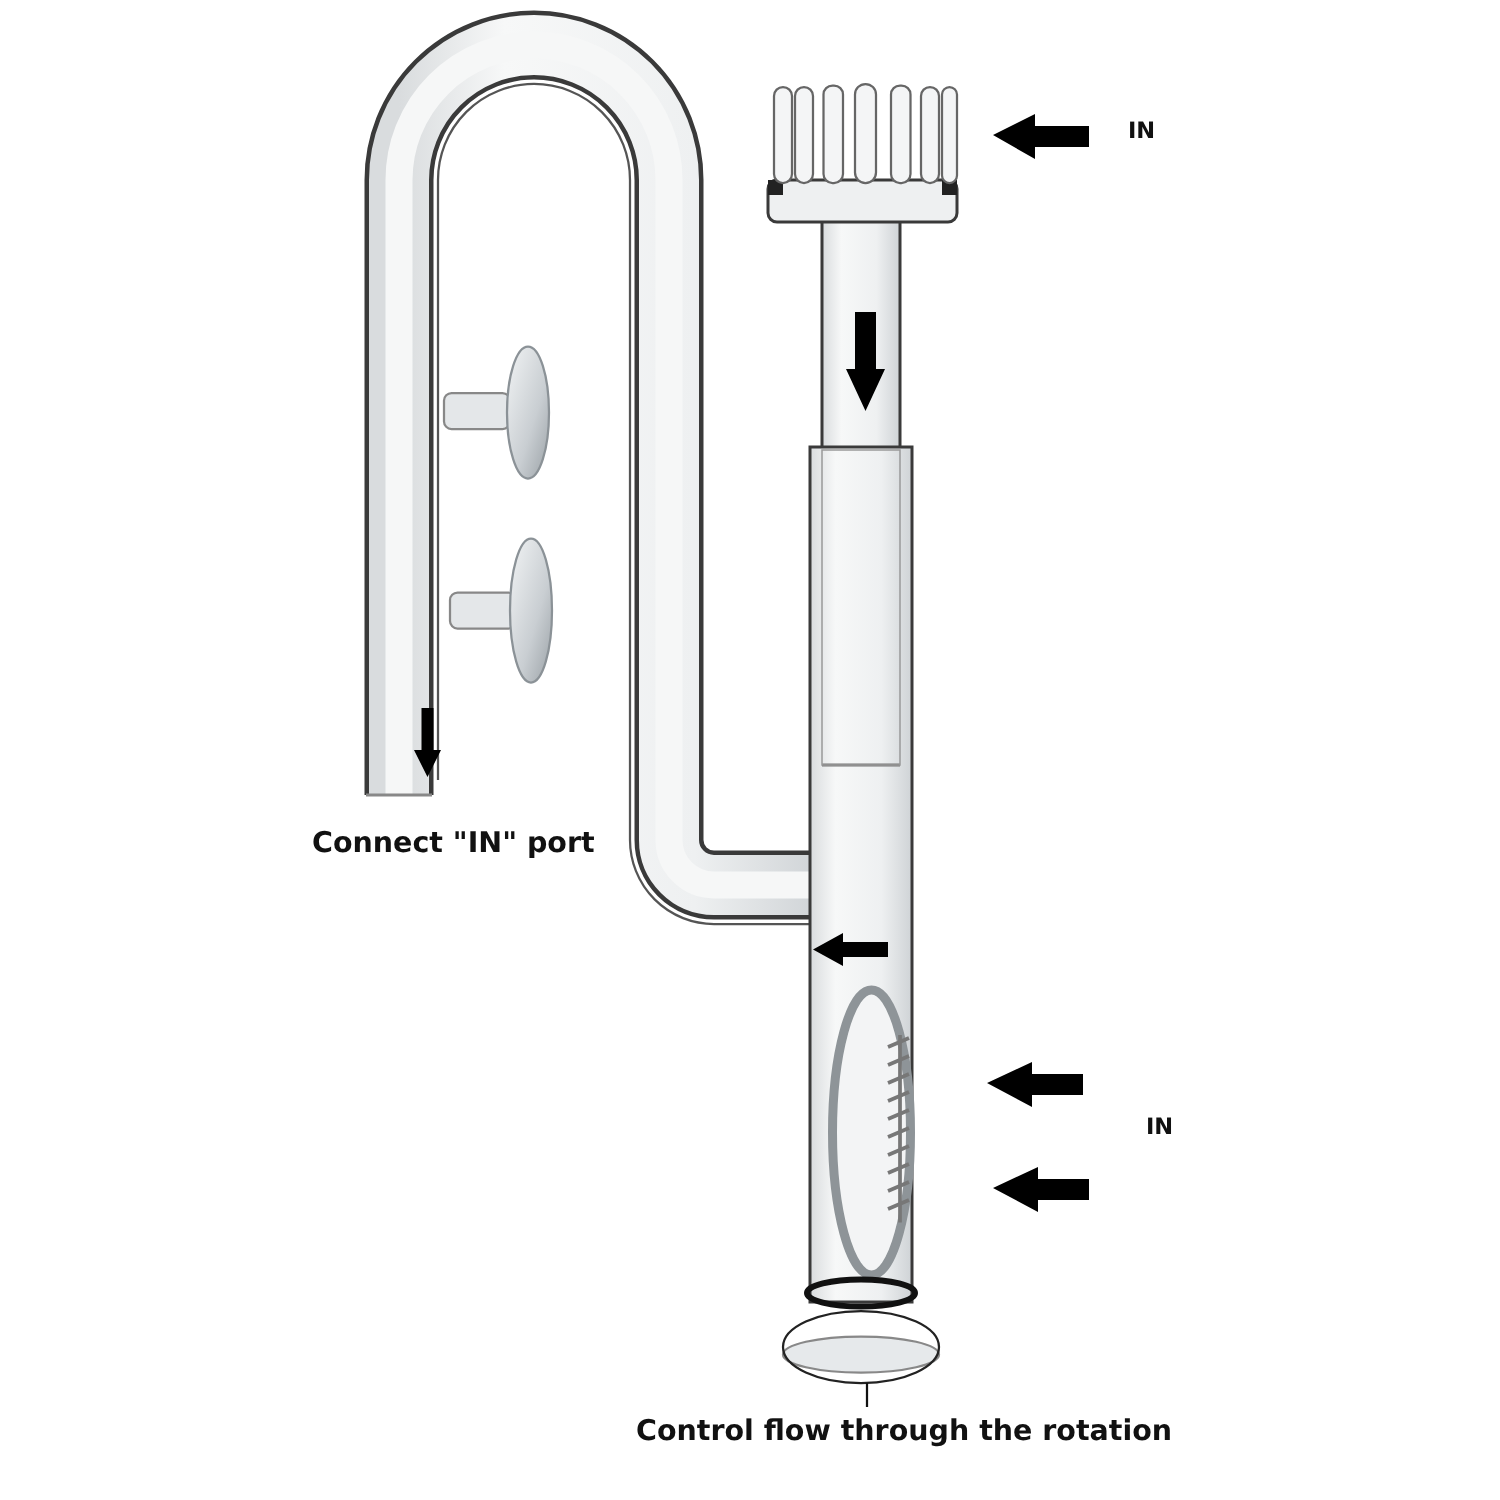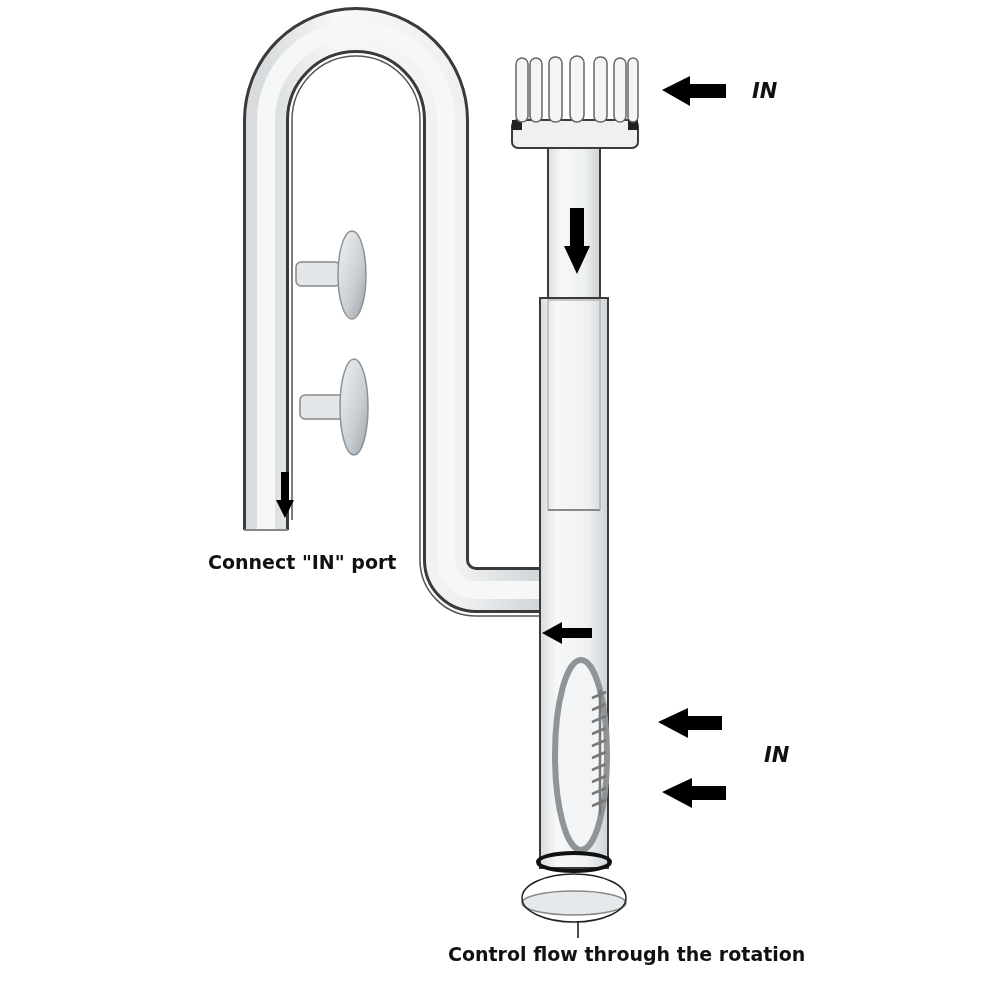--- a/index.html
+++ b/index.html
@@ -1,19 +1,19 @@
 <!DOCTYPE html>
 <html><head>
 <meta charset="utf-8">
 <style>
   html, body { margin: 0; padding: 0; background: #ffffff; }
   body { width: 1000px; height: 1000px; position: relative; overflow: hidden; font-family: "DejaVu Sans", sans-serif; }
   .diagram { position: absolute; left: 0; top: 0; width: 1000px; height: 1000px; }
   .label { position: absolute; font-weight: bold; color: #111; font-size: 19px; line-height: 1.35; }
-  .label-in { font-size: 21px; font-style: italic; }
+  .label-in { font-size: 15px; }
 </style>
 </head>
 <body>
 
 <svg class="diagram" viewBox="0 0 1000 1000" xmlns="http://www.w3.org/2000/svg">
   <defs>
     <linearGradient id="glassV" x1="0" x2="1" y1="0" y2="0">
       <stop offset="0" stop-color="#d9dcde"></stop>
       <stop offset="0.25" stop-color="#f7f8f8"></stop>
       <stop offset="0.7" stop-color="#eef0f1"></stop>
@@ -90,13 +90,13 @@
     <path d="M 658 722 L 688 708 L 688 716 L 722 716 L 722 730 L 688 730 L 688 738 Z"></path>
     <path d="M 662 792 L 692 778 L 692 786 L 726 786 L 726 800 L 692 800 L 692 808 Z"></path>
   </g>
 </svg>
 
 <div class="label label-in" style="left:752px; top:77px;">IN</div>
 <div class="label label-in" style="left:764px; top:741px;">IN</div>
 <div class="label" style="left:208px; top:550px;">
   <div>Connect "IN" port</div>
 </div>
-<div class="label" style="left:424px; top:942px;margin-left:24px;">Control flow through the rotation</div>
+<div class="label" style="left:424px; top:942px;">Control flow through the rotation</div>
 
 </body></html>

